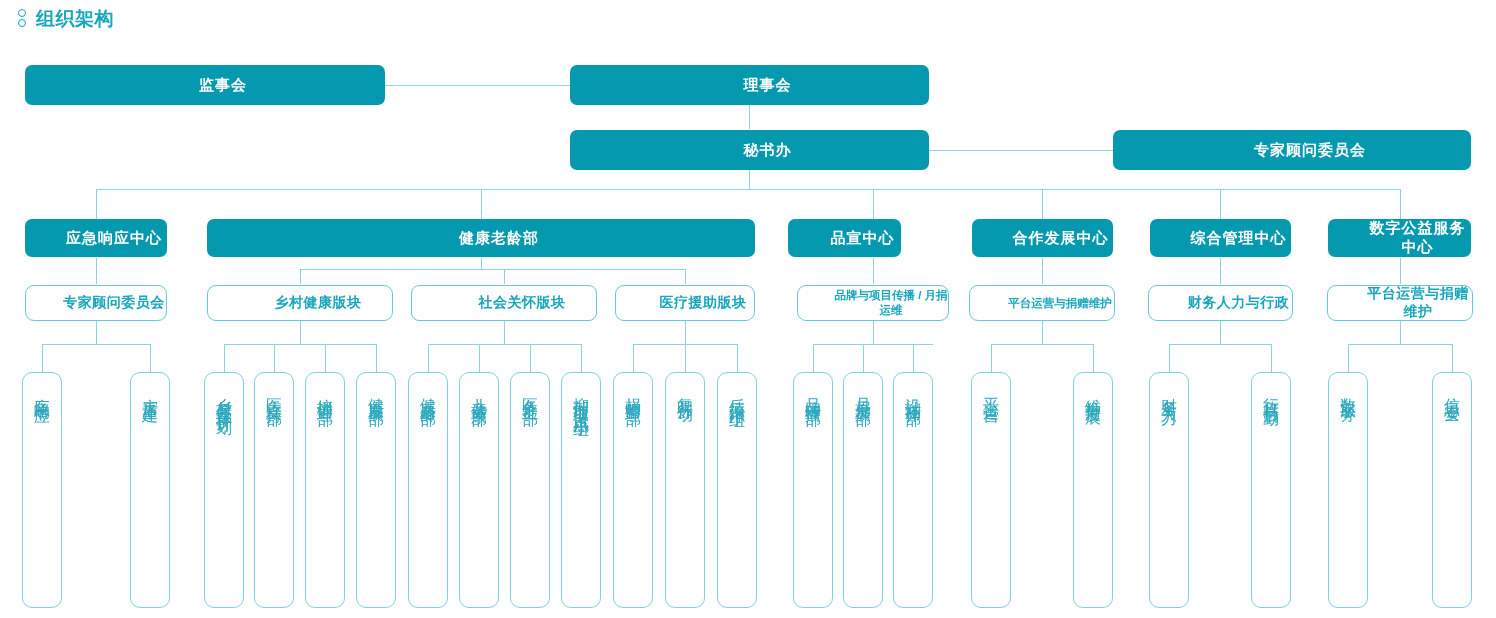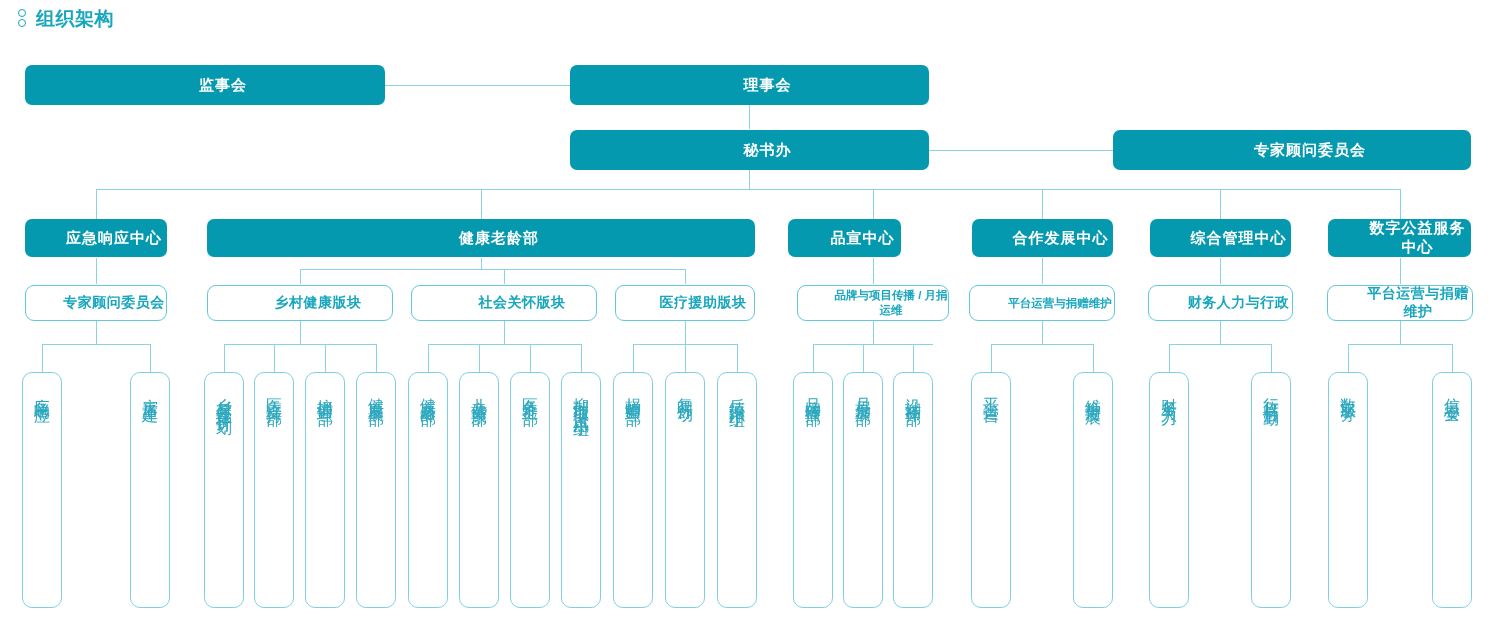--- a/index.html
+++ b/index.html
@@ -204,21 +204,21 @@
   </div>
 
   <div class="node outline" style="left:25px;top:285px;width:142px;">
     <span>专家顾问委员会</span>
   </div>
 
   <div class="node outline" style="left:207px;top:285px;width:186px;">
     <span>乡村健康版块</span>
   </div>
 
-  <div class="node outline" style="left:411px;top:285px;width:186px;">
+  <div class="node outline" style="left:411px;top:285px;width:186px;border-radius:8px;">
     <span>社会关怀版块</span>
   </div>
 
   <div class="node outline" style="left:615px;top:285px;width:140px;">
     <span>医疗援助版块</span>
   </div>
 
   <div class="node outline tiny" style="left:797px;top:285px;width:152px;">
     <span>品牌与项目传播 / 月捐运维</span>
   </div>

